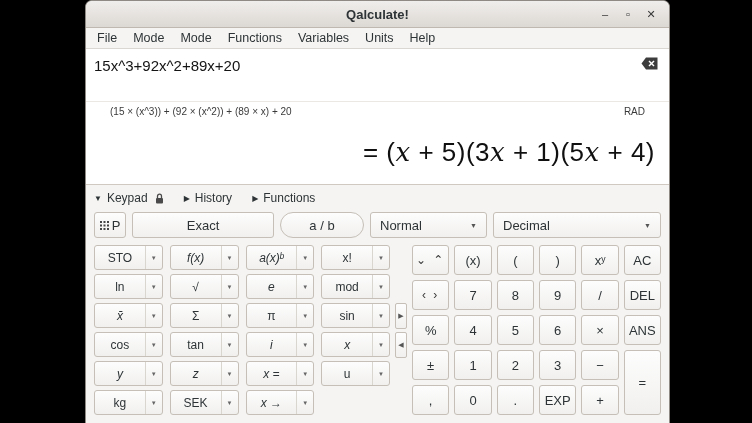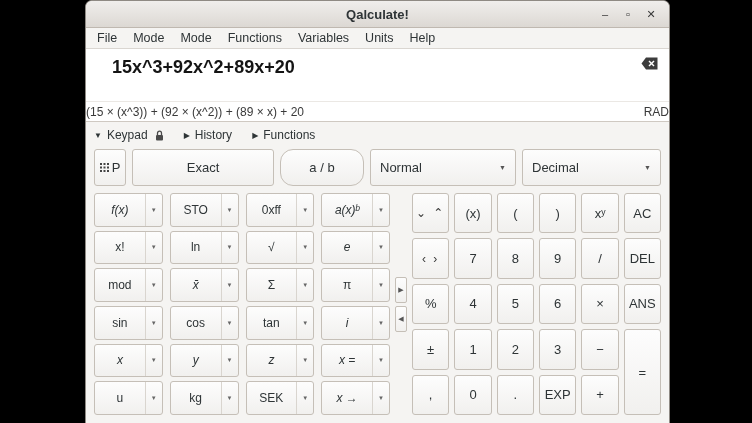--- a/index.html
+++ b/index.html
@@ -22,26 +22,26 @@
   .title { text-align: center; font-weight: bold; font-size: 13px; color:#2e3436; }
   .win-controls { display:flex; justify-content:flex-end; align-items:center; gap:5px; padding-right:9px; }
   .win-btn { width:18px; height:18px; display:flex; align-items:center; justify-content:center;
              font-size:11px; color:#3a3a3a; border-radius:3px; }
   
   .menubar { height: 21px; flex: 0 0 21px; display:flex; align-items:stretch; padding-left:3px;
              background:#f5f4f2; border-bottom:1px solid #dad6d1; }
   .menu-item { display:flex; align-items:center; padding:8px 8px; font-size:12.5px; color:#2e3436; }
   
   .input-area { flex: 0 0 52px; background:#fff; position:relative; }
-  .expression { padding: 8px 12px 0 26px; font-size: 18px; color:#141414; white-space:nowrap;font-weight:bold; }
+  .expression { padding: 8px 12px 0 8px; font-size: 15px; color:#141414; white-space:nowrap; }
   .clear-icon { position:absolute; right:11px; top:8px; width:17px; height:13px; cursor:pointer; }
   
   .parse-bar { flex: 0 0 20px; background:#fff; border-top:1px solid #ebe8e4;
                display:flex; justify-content:space-between; align-items:center;
-               padding: 0 0; font-size:12px; color:#3a3a3a; }
+               padding: 0 24px; font-size:10px; color:#3a3a3a; }
   
   .result-area { flex: 0 0 63px; background:#fff; display:flex; align-items:center;
                  justify-content:flex-end; padding-right:14px; }
   .result { font-size: 26px; color:#101010; letter-spacing: 0.5px; white-space:nowrap; }
   .rit { font-style: italic; font-family: "DejaVu Serif", serif; }
   
   .keypad-panel { flex:1; border-top:1px solid #cfc9c2; background:#f5f4f2;
                   display:flex; flex-direction:column; padding: 2px 8px 8px 8px; }
   .panel-header { flex:0 0 22px; display:flex; align-items:center; gap:20px; font-size:12px; }
   .expander { display:flex; align-items:center; gap:5px; cursor:pointer; }
@@ -51,21 +51,21 @@
   .mode-row { flex:0 0 26px; display:flex; gap:6px; margin:3px 0 7px 0; }
   .btn, .combo, .skey, .rkey, .pager-btn {
     background: linear-gradient(#fdfdfd, #f1f0ee);
     border: 1px solid #c5bfb7; border-radius: 3px; color:#2e3436;
   }
   .btn { display:flex; align-items:center; justify-content:center; font-size:13px; cursor:pointer; }
   .btn-prog { width:32px; gap:3px; }
   .btn-exact { width:142px; }
   .btn-frac { width:84px;border-radius:13px; }
   .combo { display:flex; align-items:center; justify-content:space-between;
-           padding:10px 9px; font-size:13px; width:146px; cursor:pointer; }
+           padding:4px 9px; font-size:13px; width:117px; cursor:pointer; }
   .combo.grow { flex:1;gap:36px; }
   .combo-arrow { font-size:7px; color:#555; }
   
   .keypad-grids { flex:1; display:flex; gap:5px; }
   .left-pad { width:296px; display:grid; grid-template-columns:repeat(4,1fr);
               grid-template-rows:repeat(6,1fr); gap:4px 7px; }
   .skey { display:flex; overflow:hidden; cursor:pointer; }
   .skey-label { flex:1; display:flex; align-items:center; justify-content:center;
                 font-size:12px; white-space:nowrap; }
   .skey-arrow { flex:0 0 17px; border-left:1px solid #d9d5cf; display:flex;
@@ -114,20 +114,23 @@
         <line x1="8" y1="4" x2="13" y2="9" stroke="#fff" stroke-width="1.4"></line>
         <line x1="13" y1="4" x2="8" y2="9" stroke="#fff" stroke-width="1.4"></line>
       </svg>
     </div>
 
     <div class="parse-bar">
       <span>(15 × (x^3)) + (92 × (x^2)) + (89 × x) + 20</span>
       <span>RAD</span>
     </div>
 
+    <div class="result-area">
+      <div class="result" id="result"><span>= (</span><span class="rit">x</span><span> + 5)(3</span><span class="rit">x</span><span> + 1)(5</span><span class="rit">x</span><span> + 4)</span></div>
+    </div>
 
     <div class="keypad-panel">
 
       <div class="panel-header">
         <span class="expander">
           <span class="tri">▼</span>
           <span>Keypad</span>
           <svg class="lock-icon" width="9" height="11" viewBox="0 0 9 11">
             <rect x="1" y="5" width="7" height="5.5" rx="1" fill="#4a4a4a"></rect>
             <path d="M2.5 5 V3.2 a2 2 0 0 1 4 0 V5" fill="none" stroke="#4a4a4a" stroke-width="1.3"></path>
@@ -166,29 +169,25 @@
         </div>
         <div class="combo grow">
           <span>Decimal</span>
           <span class="combo-arrow">▼</span>
         </div>
       </div>
 
       <div class="keypad-grids">
         <div class="left-pad" id="left-pad">
             <div class="skey">
+              <div class="skey-label">STO</div>
+              <div class="skey-arrow">▼</div>
+            </div>
+            <div class="skey">
               <div class="skey-label it">f(x)</div>
-              <div class="skey-arrow">▼</div>
-            </div>
-            <div class="skey">
-              <div class="skey-label">STO</div>
-              <div class="skey-arrow">▼</div>
-            </div>
-            <div class="skey">
-              <div class="skey-label">0xff</div>
               <div class="skey-arrow">▼</div>
             </div>
             <div class="skey">
               <div class="skey-label it">a(x)ᵇ</div>
               <div class="skey-arrow">▼</div>
             </div>
             <div class="skey">
               <div class="skey-label">x!</div>
               <div class="skey-arrow">▼</div>
             </div>

